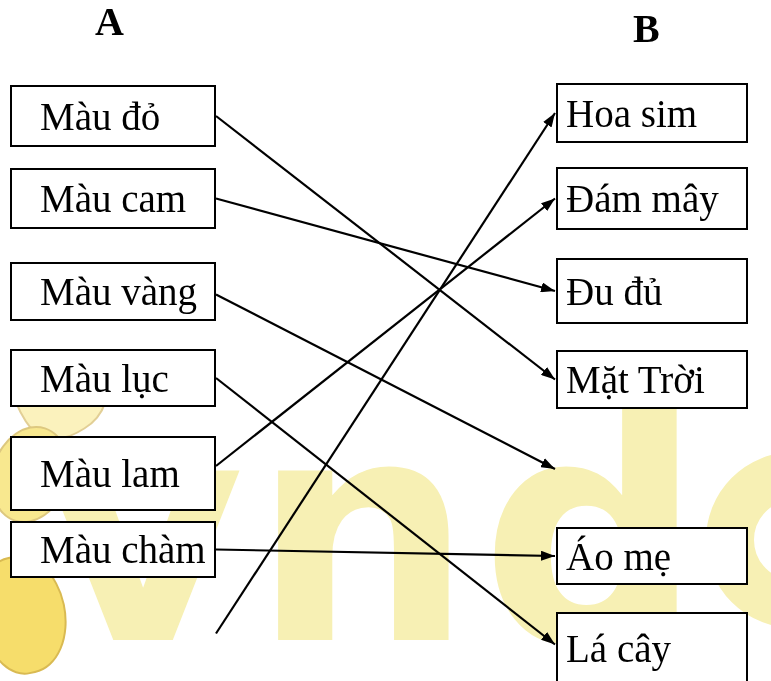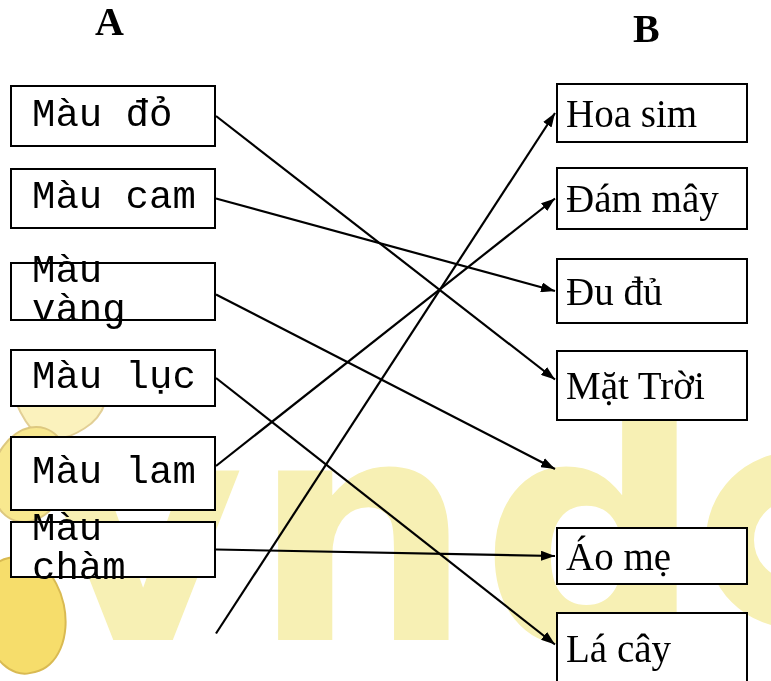--- a/index.html
+++ b/index.html
@@ -47,21 +47,21 @@
     position: absolute; z-index: 2;
     font-weight: bold; font-size: 40px; line-height: 1; color: #000000;
   }
   
   .box {
     position: absolute; z-index: 2; box-sizing: border-box;
     background: #ffffff; border: 2.5px solid #000000;
     display: flex; align-items: center;
     font-size: 39px; line-height: 1; color: #000000;
   }
-  .boxA { left: 10px;  width: 206px; padding-left: 20px; font-family: Liberation Mono, monospace; }
+  .boxA { left: 10px;  width: 206px; padding-left: 28px; }
   .boxB { left: 556px; width: 192px; padding-left: 8px; }
   
   .lines { position: absolute; left: 0; top: 0; z-index: 3; pointer-events: none; }
 </style>
 </head>
 <body>
 
 <div class="stage">
 
   <div class="wm">
@@ -97,21 +97,21 @@
 
   <div class="box boxB" style="top:83px;height:60px">
       <span>Hoa sim</span>
     </div>
   <div class="box boxB" style="top:167px;height:63px">
       <span>Đám mây</span>
     </div>
   <div class="box boxB" style="top:258px;height:66px">
       <span>Đu đủ</span>
     </div>
-  <div class="box boxB" style="top:350px;height:71px">
+  <div class="box boxB" style="top:350px;height:59px">
       <span>Mặt Trời</span>
     </div>
   <div class="box boxB" style="top:527px;height:58px">
       <span>Áo mẹ</span>
     </div>
   <div class="box boxB" style="top:612px;height:73px">
       <span>Lá cây</span>
     </div>
 
   <svg id="lines" class="lines" width="771" height="681">

